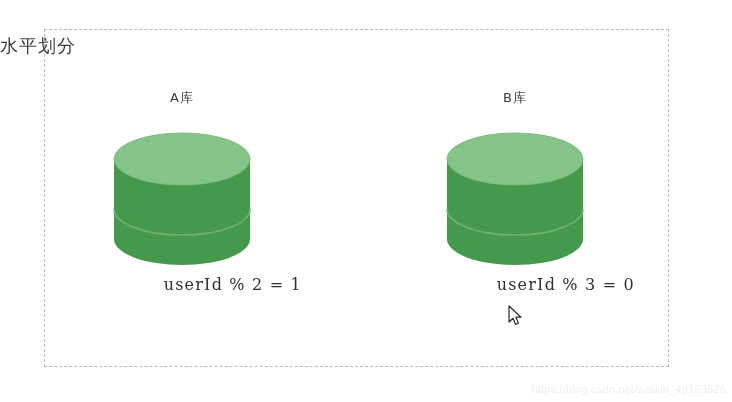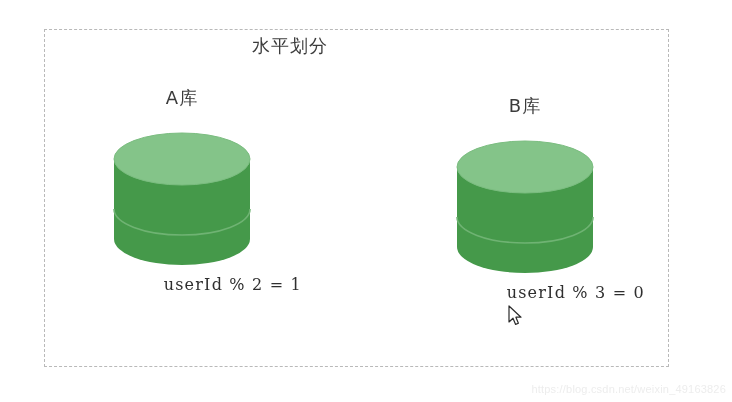--- a/index.html
+++ b/index.html
@@ -26,42 +26,41 @@
     border: 1.5px dashed #b9b9b9;
     background: transparent;
   }
 
   
   #diagram-title {
     position: absolute;
     left: 0;
     top: 35px;
     width: 580px;
-    text-align: center;
     font-family: "DejaVu Sans", sans-serif;
     font-size: 18px;
     line-height: 22px;
     letter-spacing: 1px;
     color: #3b3b3b;
     white-space: nowrap;
   }
 
   
   .db-group {
     position: absolute;
     top: 88px;
     width: 240px;
   }
   #db-group-a { left: 62px; }
-  #db-group-b { left: 405px; margin-top: 8px; }
+  #db-group-b { left: 395px; }
 
   .db-label {
     text-align: center;
     font-family: "DejaVu Sans", sans-serif;
-    font-size: 18px;
+    font-size: 13px;
     line-height: 20px;
     color: #3b3b3b;
     letter-spacing: 1px;
     white-space: nowrap;
   }
 
   .db-cylinder-wrap {
     position: relative;
     width: 140px;
     height: 136px;

